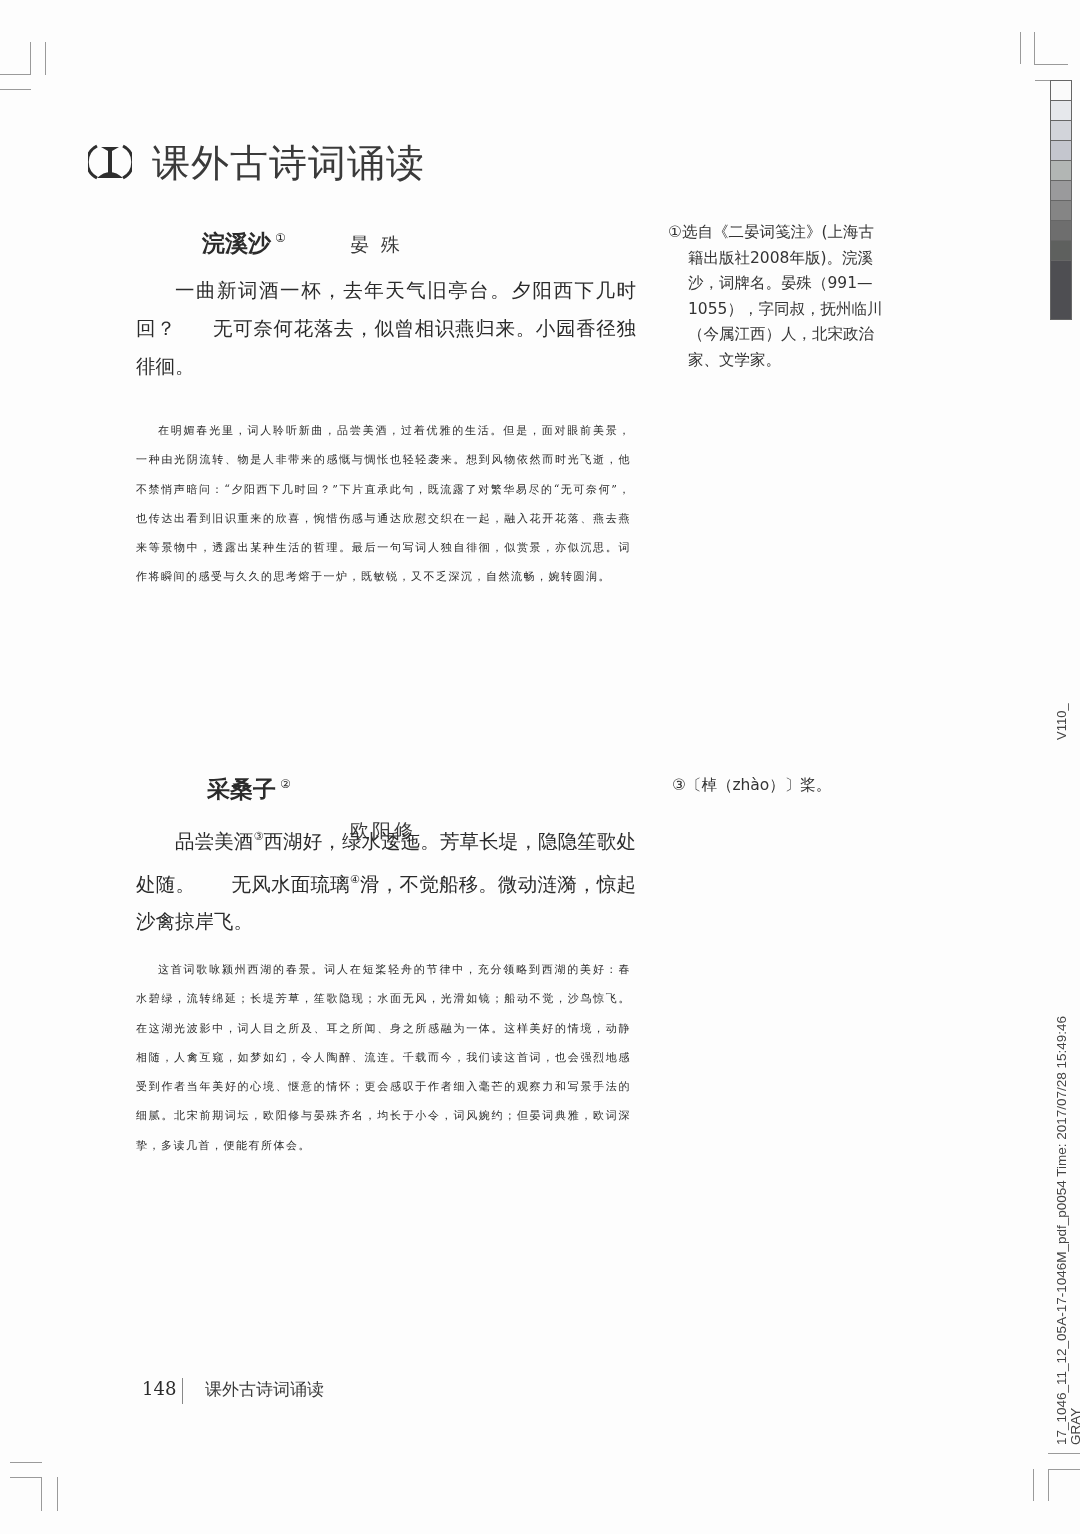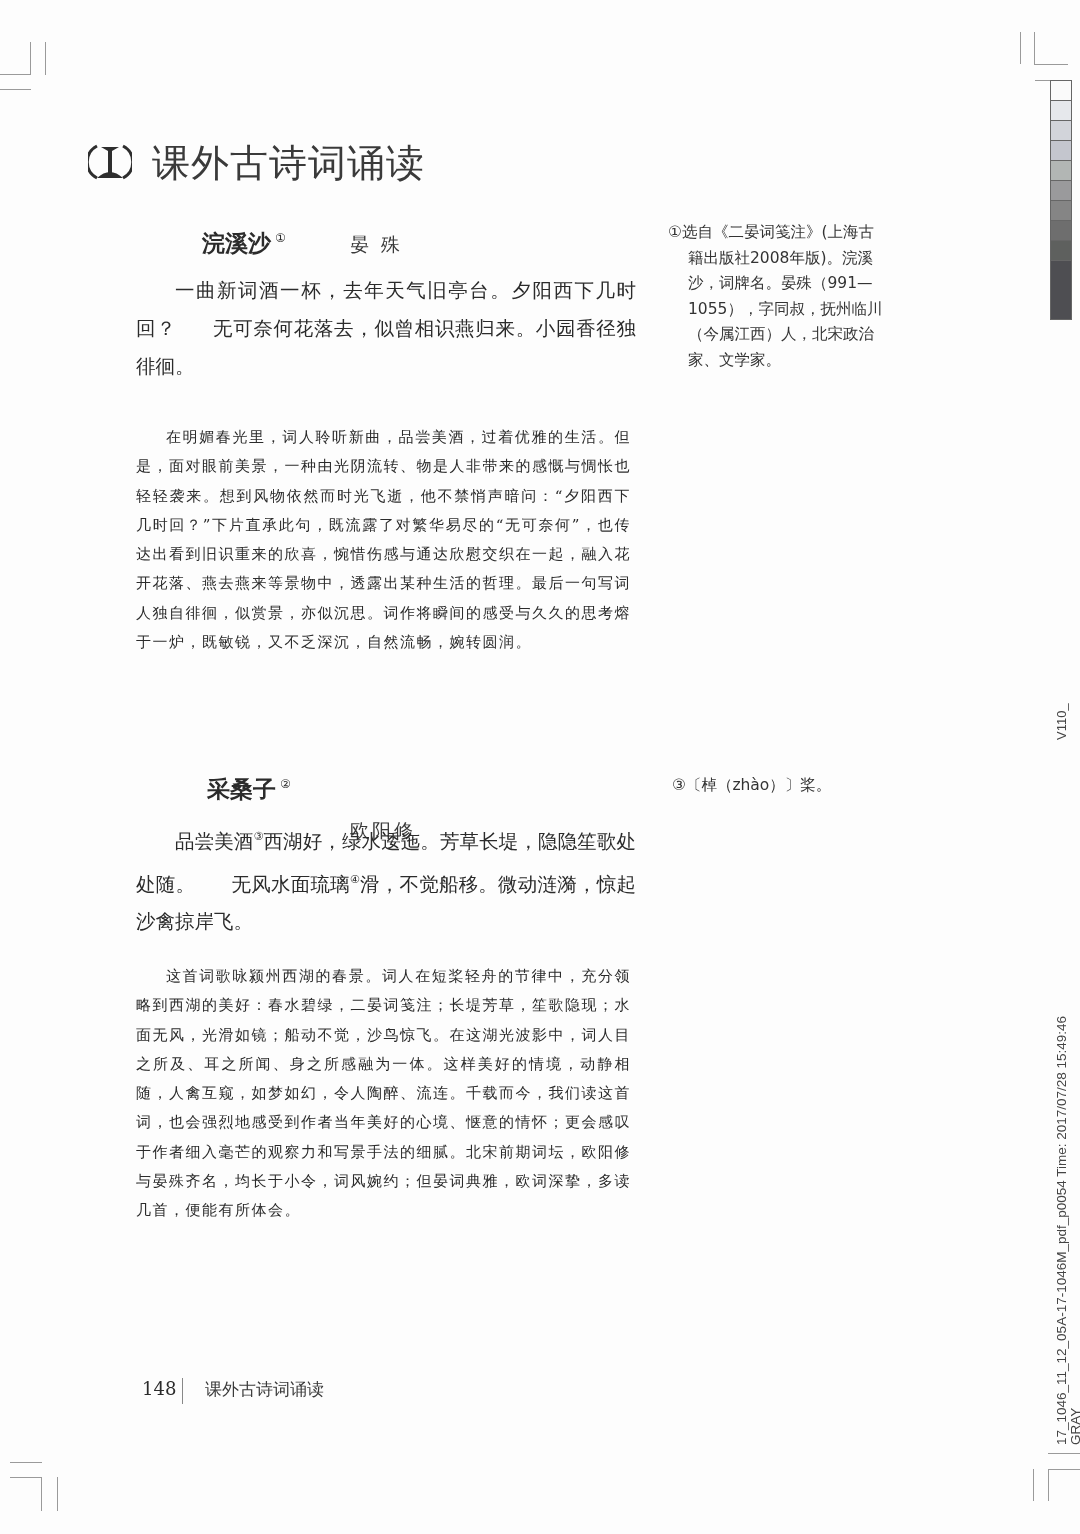--- a/index.html
+++ b/index.html
@@ -17,21 +17,21 @@
     .hdr-title { left: 152px; top: 138px; font-size: 38px; color: #3a3a3a; letter-spacing: 1px; font-family: "DejaVu Sans", "Liberation Sans", sans-serif; }
     
     .poem-title { font-size: 23px; font-weight: bold; color: #2b2b2b; font-family: "DejaVu Sans", "Liberation Sans", sans-serif; }
     .poem-title sup { font-size: 12px; font-weight: normal; vertical-align: super; margin-left: 4px; }
     .poem-author { font-size: 19px; color: #3a3a3a; letter-spacing: 12px; }
     .poem-author.tight { letter-spacing: 3px; margin-top: 40px; }
     .poem-body { font-size: 19.5px; line-height: 38px; color: #2b2b2b; width: 500px; text-align: justify; font-family: "DejaVu Sans", "Liberation Sans", sans-serif; }
     .poem-body p { margin: 0; text-indent: 2em; }
     .poem-body sup { font-size: 11px; }
     .gap { display: inline-block; width: 36px; }
-    .commentary { font-size: 15px; line-height: 29.3px; color: #2b2b2b; width: 495px; text-align: justify; letter-spacing: 1.5px; margin-top: 7px; }
+    .commentary { font-size: 11px; line-height: 29.3px; color: #2b2b2b; width: 495px; text-align: justify; letter-spacing: 1.5px; }
     .commentary p { margin: 0; text-indent: 2em; }
     .note { font-size: 15.5px; line-height: 25.5px; color: #333; width: 215px; font-family: "DejaVu Sans", "Liberation Sans", sans-serif; }
     .note .item { padding-left: 20px; text-indent: -20px; }
     .footer-num { left: 142px; top: 1378px; font-size: 18px; color: #2b2b2b; }
     .footer-sep { left: 182px; top: 1378px; width: 1px; height: 26px; background: #888; }
     .footer-title { left: 205px; top: 1378px; font-size: 17px; color: #3a3a3a; font-family: "DejaVu Sans", "Liberation Sans", sans-serif; }
     .vert { position: absolute; transform-origin: left top; transform: rotate(-90deg); font-family: "Liberation Sans", "DejaVu Sans", sans-serif; color: #444; white-space: nowrap; }
     .grayscale { left: 1050px; top: 80px; width: 22px; }
     .grayscale div { height: 19px; border-bottom: 1px solid #666; border-left: 1px solid #666; border-right: 1px solid #666; }
   </style>
@@ -92,21 +92,21 @@
 <div class="abs poem-title" style="left:207px;top:774px;">
   <span>采桑子</span><sup>②</sup>
 </div>
 <div class="abs poem-author tight" style="left:350px;top:778px;">欧阳修</div>
 
 <div class="abs poem-body" style="left:136px;top:818px;">
   <p><span>品尝美酒</span><sup>③</sup><span>西湖好，绿水逶迤。芳草长堤，隐隐笙歌处处随。</span><span class="gap"></span><span>无风水面琉璃</span><sup>④</sup><span>滑，不觉船移。微动涟漪，惊起沙禽掠岸飞。</span></p>
 </div>
 
 <div class="abs commentary" style="left:136px;top:955px;">
-  <p>这首词歌咏颍州西湖的春景。词人在短桨轻舟的节律中，充分领略到西湖的美好：春水碧绿，二晏词笺注；长堤芳草，笙歌隐现；水面无风，光滑如镜；船动不觉，沙鸟惊飞。在这湖光波影中，词人目之所及、耳之所闻、身之所感融为一体。这样美好的情境，动静相随，人禽互窥，如梦如幻，令人陶醉、流连。千载而今，我们读这首词，也会强烈地感受到作者当年美好的心境、惬意的情怀；更会感叹于作者细入毫芒的观察力和写景手法的细腻。北宋前期词坛，欧阳修与晏殊齐名，均长于小令，词风婉约；但晏词典雅，欧词深挚，多读几首，便能有所体会。</p>
+  <p>这首词歌咏颍州西湖的春景。词人在短桨轻舟的节律中，充分领略到西湖的美好：春水碧绿，流转绵延；长堤芳草，笙歌隐现；水面无风，光滑如镜；船动不觉，沙鸟惊飞。在这湖光波影中，词人目之所及、耳之所闻、身之所感融为一体。这样美好的情境，动静相随，人禽互窥，如梦如幻，令人陶醉、流连。千载而今，我们读这首词，也会强烈地感受到作者当年美好的心境、惬意的情怀；更会感叹于作者细入毫芒的观察力和写景手法的细腻。北宋前期词坛，欧阳修与晏殊齐名，均长于小令，词风婉约；但晏词典雅，欧词深挚，多读几首，便能有所体会。</p>
 </div>
 
 <div class="abs note" style="left:668px;top:220px;">
   <div class="item"><span>①</span><span>选自《二晏词笺注》(上海古籍出版社2008年版)。浣溪沙，词牌名。晏殊（991—1055），字同叔，抚州临川（今属江西）人，北宋政治家、文学家。</span></div>
 </div>
 
 <div class="abs note" style="left:672px;top:773px;">
   <div class="item"><span>③</span><span>〔棹（zhào）〕桨。</span></div>
 </div>
 

